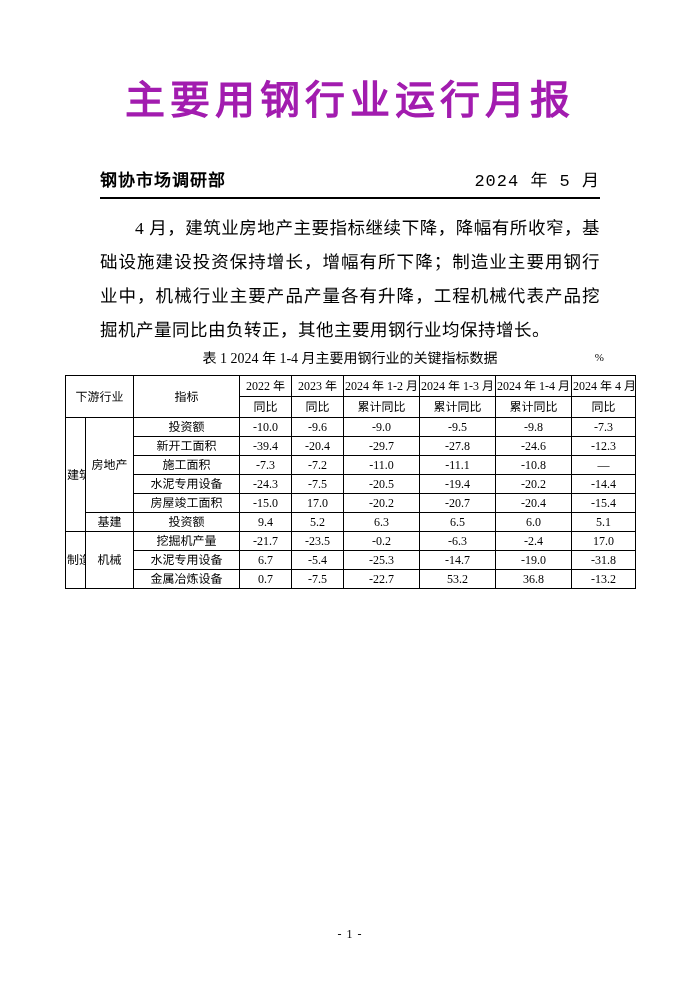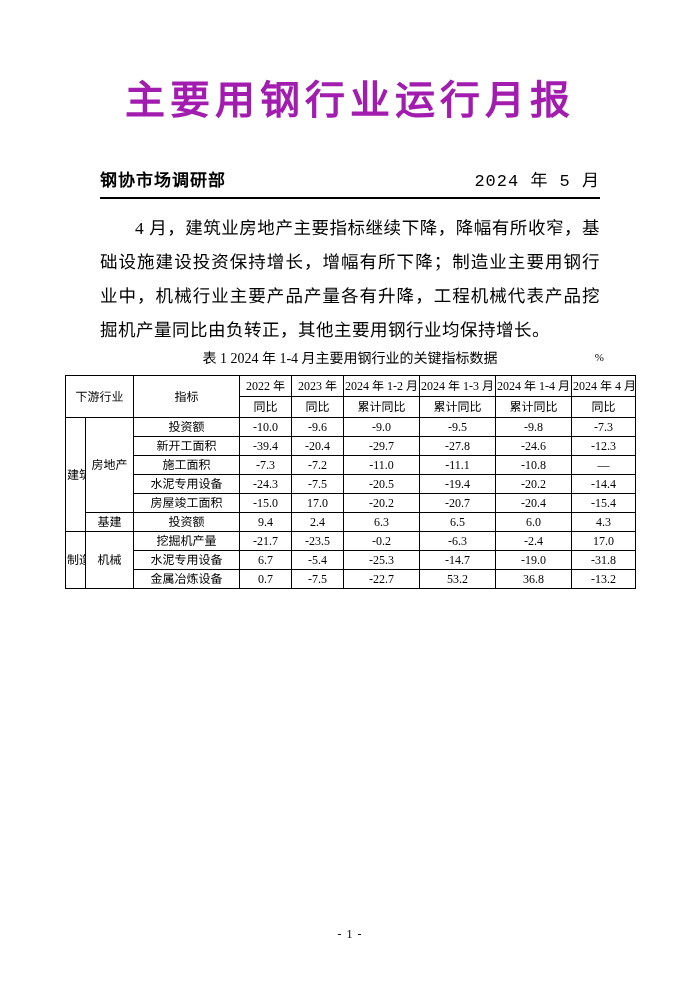--- a/index.html
+++ b/index.html
@@ -197,25 +197,25 @@
         <td>17.0</td>
         <td>-20.2</td>
         <td>-20.7</td>
         <td>-20.4</td>
         <td>-15.4</td>
       </tr>
       <tr>
         <td>基建</td>
         <td>投资额</td>
         <td>9.4</td>
-        <td>2.4</td>
+        <td>5.2</td>
         <td>6.3</td>
         <td>6.5</td>
         <td>6.0</td>
-        <td>4.3</td>
+        <td>5.1</td>
       </tr>
       <tr>
         <td rowspan="3" class="vcell">制造业</td>
         <td rowspan="3">机械</td>
         <td>挖掘机产量</td>
         <td>-21.7</td>
         <td>-23.5</td>
         <td>-0.2</td>
         <td>-6.3</td>
         <td>-2.4</td>

